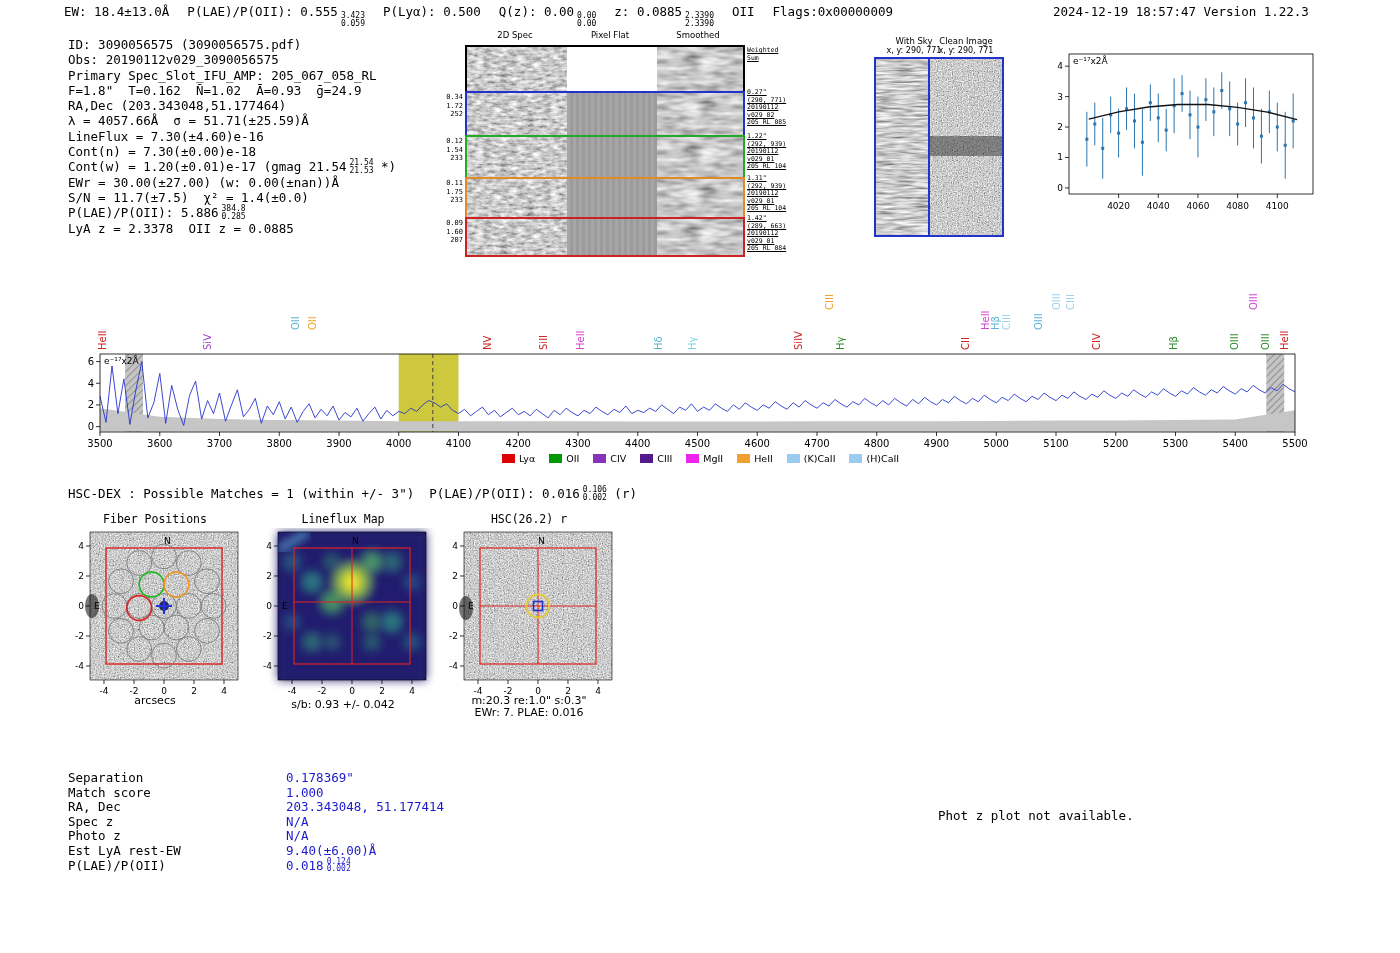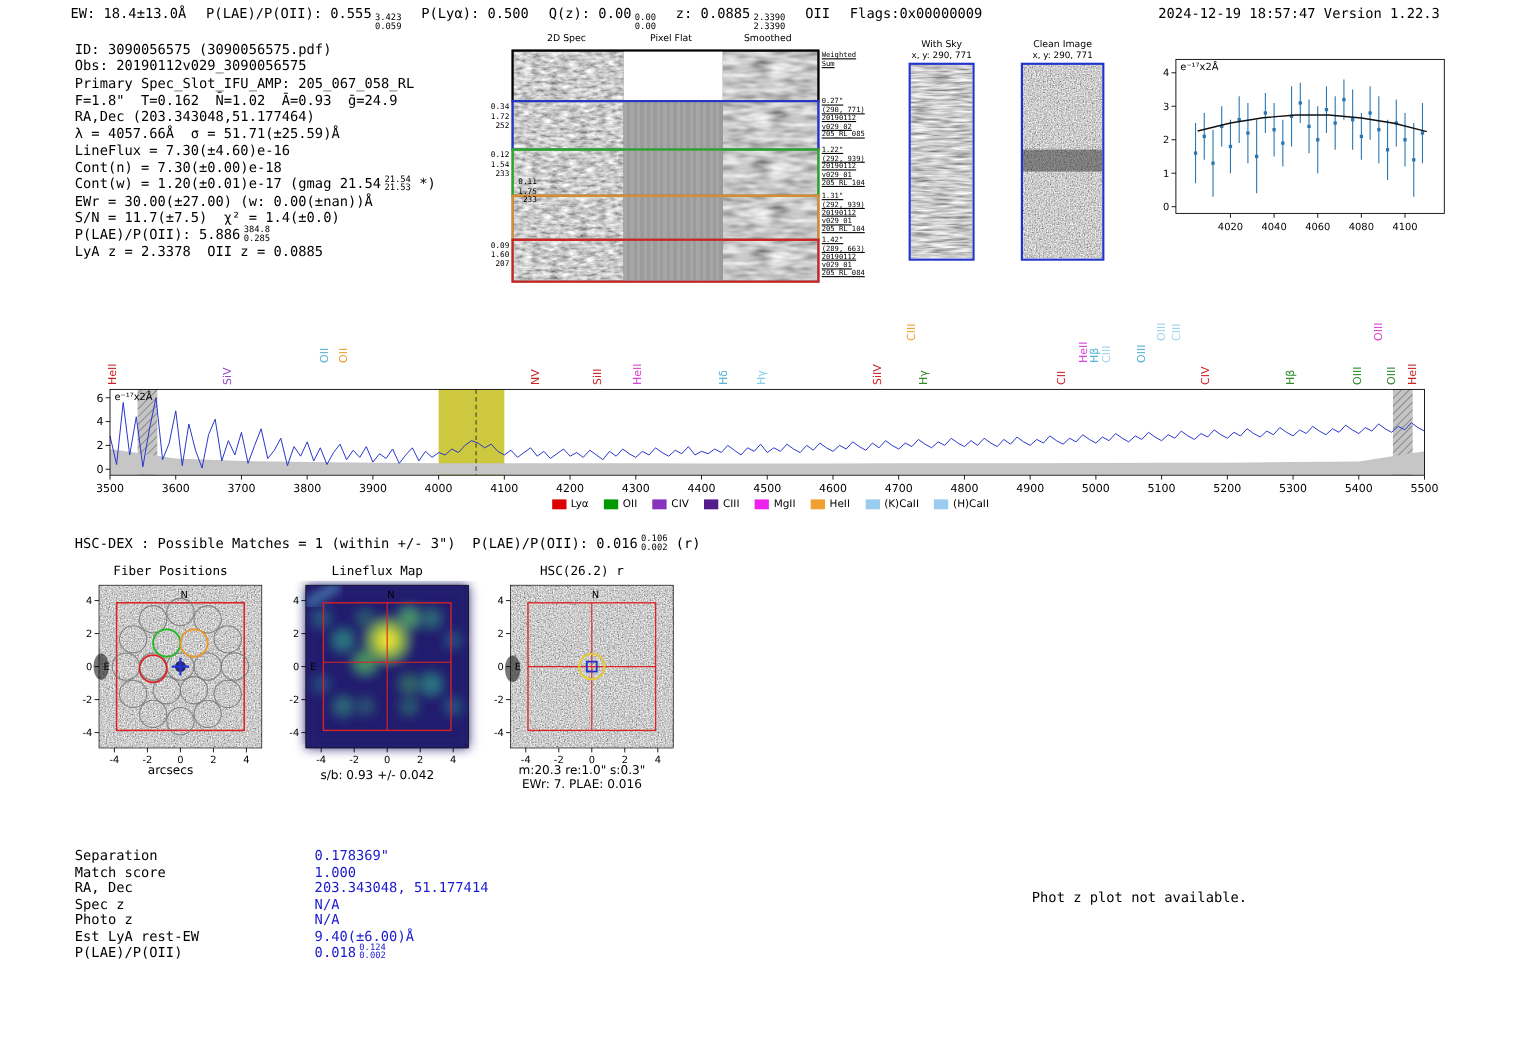--- a/index.html
+++ b/index.html
@@ -183,21 +183,21 @@
               <rect width="100%" height="100%" filter="url(#nz-2d)"></rect>
             </svg>
           </div>
           <div class="strip flatfill" style="width: 90px;"></div>
           <div class="strip" style="width: 86px;">
             <svg preserveAspectRatio="none" style="transform: scaleX(-1);">
               <rect width="100%" height="100%" filter="url(#nz-smooth)"></rect>
             </svg>
           </div>
         </div>
-        <div class="lnum" style="top: 116px; margin-left: 25px;">
+        <div class="lnum" style="top: 134px;">
           <div>0.11</div>
           <div>1.75</div>
           <div>233</div>
         </div>
         <div class="rann" style="top: 130px;"><div>1.31"</div><div>(292, 939)</div><div>20190112</div><div>v029_01</div><div>205_RL_104</div></div>
         <div class="row2d" style="top: 172px; height: 36px; border-color: rgb(204, 34, 34);">
           <div class="strip" style="width: 100px;">
             <svg preserveAspectRatio="none">
               <rect width="100%" height="100%" filter="url(#nz-2d)"></rect>
             </svg>
@@ -211,21 +211,21 @@
         </div>
         <div class="lnum" style="top: 174px;">
           <div>0.09</div>
           <div>1.60</div>
           <div>207</div>
         </div>
         <div class="rann" style="top: 170px;"><div>1.42"</div><div>(289, 663)</div><div>20190112</div><div>v029_01</div><div>205_RL_084</div></div>
       </div>
   </div>
 
-  <div class="skypanel" style="left:826px;top:36px;width:60px;">
+  <div class="skypanel" style="left:874px;top:36px;width:80px;">
     <div class="t1">With Sky</div>
     <div class="t2">x, y: 290, 771</div>
     <div class="skybox" style="height:176px;">
       <svg preserveAspectRatio="none">
           <rect width="100%" height="100%" filter="url(#nz-sky)"></rect>
         </svg>
     </div>
   </div>
   <div class="skypanel" style="left:928px;top:36px;width:76px;">
     <div class="t1">Clean Image</div>

